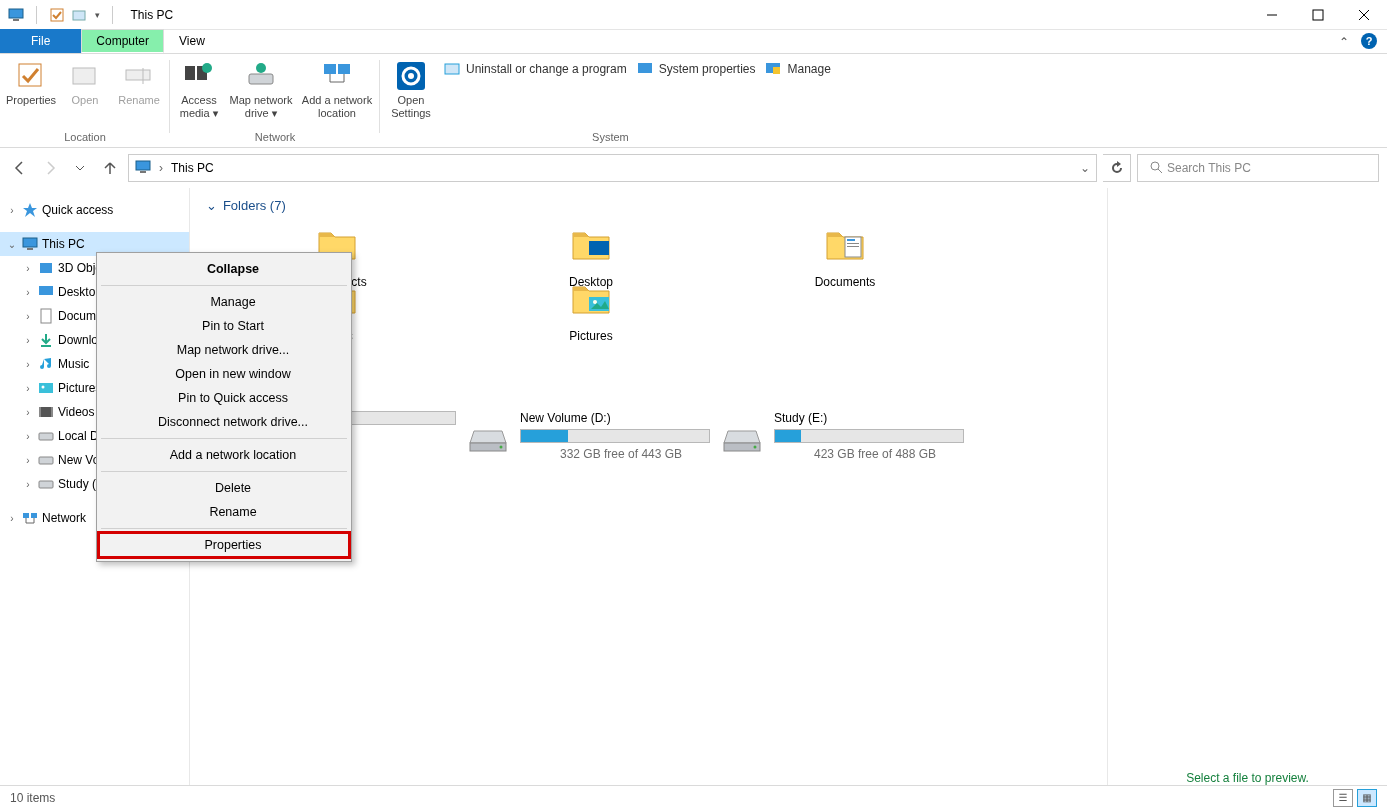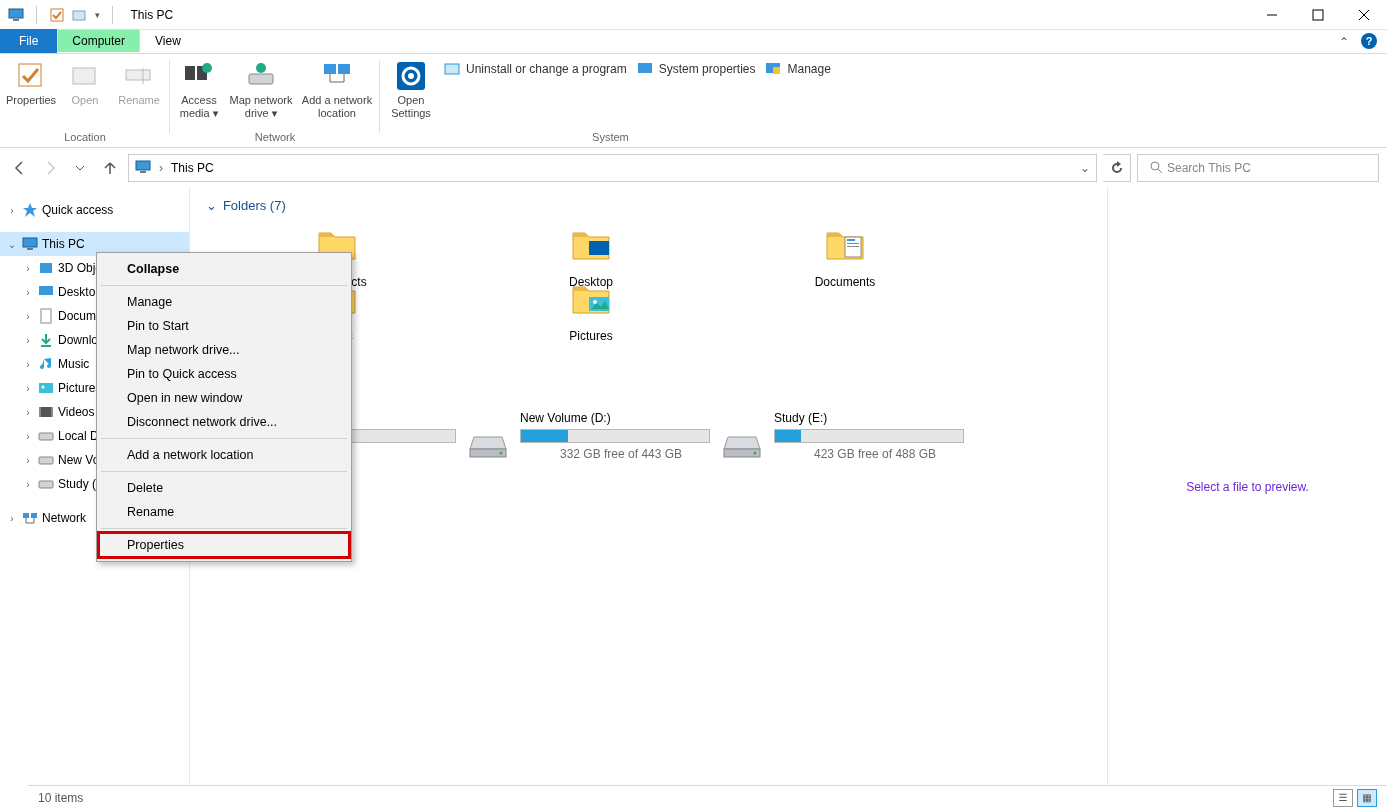--- a/index.html
+++ b/index.html
@@ -9,21 +9,21 @@
   .title-left { display:flex; align-items:center; gap:6px; padding-left:8px; }
   .title-icon { width:16px; height:16px; display:inline-flex; align-items:center; justify-content:center;}
   .caret-down { margin-left:2px; font-size:9px; color:#555; }
   .title-sep { width:1px; height:18px; background:#ccc; margin:0 6px; }
   .title-text { margin-left:6px; }
   .win-controls { margin-left:auto; display:flex; }
   .win-btn { width:46px; height:30px; display:flex; align-items:center; justify-content:center; font-size:14px; color:#000;}
   
   .menu-tabs { height:24px; display:flex; align-items:flex-end; border-bottom:1px solid #dadada; background:#fff;}
   .menu-tab { padding:4px 14px; font-size:12px; border:1px solid transparent;}
-  .menu-tab.file { background:#1979ca; color:#fff; padding:4px 18px;}
+  .menu-tab.file { background:#1979ca; color:#fff; padding:4px 30px;}
   .menu-tab.active { border:1px solid #dadada; border-bottom:1px solid #fff; background:#86efac;}
   .menu-spacer{flex:1;}
   .menu-collapse{ padding:4px 8px; color:#555;}
   .help-circle{ width:16px; height:16px; border-radius:50%; background:#0063b1; color:#fff; font-size:11px; font-weight:bold; display:flex;align-items:center;justify-content:center; margin:4px 10px 4px 4px;}
   
   .ribbon { display:flex; height:94px; border-bottom:1px solid #dadada; background:#fff;}
   .ribbon-group { display:flex; flex-direction:column; align-items:center; justify-content:space-between; padding:4px 6px 2px 6px; position:relative;}
   .ribbon-group::after{ content:""; position:absolute; right:0; top:6px; bottom:14px; width:1px; background:#e0e0e0;}
   .ribbon-group:last-child::after{display:none;}
   .group-items { display:flex; gap:4px; align-items:flex-start;}
@@ -49,37 +49,37 @@
   .tree-row.level0{ padding-left:6px;}
   .tree-row.level1{ padding-left:22px;}
   .tree-row.selected{ background:#cce8ff;}
   .expander{ width:12px; color:#666; font-size:10px; display:inline-block; text-align:center;}
   .tree-ic{ width:16px; height:16px; display:inline-flex; align-items:center; justify-content:center;}
   .content { flex:1; padding:10px 16px; position:relative;}
   .section-hdr{ display:flex; align-items:center; gap:6px; color:#1a4e8a; font-size:13px; margin-bottom:10px;}
   .folders-grid{ display:flex; flex-wrap:wrap; gap:0; width:780px;}
   .folder-item{ width:254px; height:54px; display:flex; align-items:center; gap:12px; padding-left:8px;flex-direction:column;}
   .folder-ic{ width:40px; height:40px; position:relative;}
-  .drive-item{ width:254px; display:flex; align-items:flex-end; gap:12px; padding-left:8px;}
+  .drive-item{ width:254px; display:flex; align-items:flex-start; gap:12px; padding-left:8px;}
   .drive-ic{ width:40px; height:30px; margin-top:14px; position:relative;}
   .drive-body{ display:flex; flex-direction:column; gap:4px;}
   .drive-name{ font-size:12px;}
   .drive-bar{ width:190px; height:14px; border:1px solid #b8b8b8; background:#e6e6e6; position:relative;}
   .drive-fill{ position:absolute; left:0; top:0; bottom:0; background:#26a0da;}
   .drive-sub{ font-size:12px; color:#6d6d6d;margin-left:40px;}
   .drives-row{ display:flex; gap:0; margin-top:80px;}
-  .preview-pane{ width:280px; border-left:1px solid #e8e8e8; display:flex; align-items:center; justify-content:center; color:#6d28d9; font-size:12px;}
-  
-  .status-bar{ height:24px; border-top:1px solid #dadada; display:flex; align-items:center; padding:0 10px; font-size:12px; color:#555;margin-left:28px;}
+  .preview-pane{ width:280px; border-left:1px solid #e8e8e8; display:flex; align-items:flex-end; justify-content:center; color:#15803d; font-size:12px;}
+  
+  .status-bar{ height:24px; border-top:1px solid #dadada; display:flex; align-items:center; padding:0 10px; font-size:12px; color:#555;}
   .status-right{margin-left:auto; display:flex; gap:4px;}
   .view-ic{ width:20px;height:18px;border:1px solid #999; display:flex; align-items:center; justify-content:center; font-size:10px;}
   .view-ic.active{ background:#cce8ff; border-color:#26a0da;}
   
   .ctx-menu{ position:absolute; left:96px; top:252px; width:256px; background:#f2f2f2; border:1px solid #a0a0a0; box-shadow:3px 3px 6px rgba(0,0,0,0.25); padding:4px 2px;}
-  .ctx-item{ padding:5px 10px 5px 28px; font-size:12.5px; color:#000;}
+  .ctx-item{ padding:5px 10px 5px 28px; font-size:12.5px; color:#000;text-align:center;}
   .ctx-item.bold{ font-weight:600;}
   .ctx-sep{ height:1px; background:#d0d0d0; margin:4px 2px;}
   .ctx-item.hl{ outline:3px solid #d40000; outline-offset:-1px; position:relative;}
   
   .svg{display:block;}
 </style>
 </head>
 <body>
 
 <div class="title-bar">
@@ -538,22 +538,22 @@
     <div class="view-ic active">▦</div>
   </div>
 </div>
 
 <div class="ctx-menu">
   <div class="ctx-item bold">Collapse</div>
   <div class="ctx-sep"></div>
   <div class="ctx-item">Manage</div>
   <div class="ctx-item">Pin to Start</div>
   <div class="ctx-item">Map network drive...</div>
+  <div class="ctx-item">Open in new window</div>
   <div class="ctx-item">Pin to Quick access</div>
-  <div class="ctx-item">Open in new window</div>
   <div class="ctx-item">Disconnect network drive...</div>
   <div class="ctx-sep"></div>
   <div class="ctx-item">Add a network location</div>
   <div class="ctx-sep"></div>
   <div class="ctx-item">Delete</div>
   <div class="ctx-item">Rename</div>
   <div class="ctx-sep"></div>
   <div class="ctx-item hl">Properties</div>
 </div>
 

